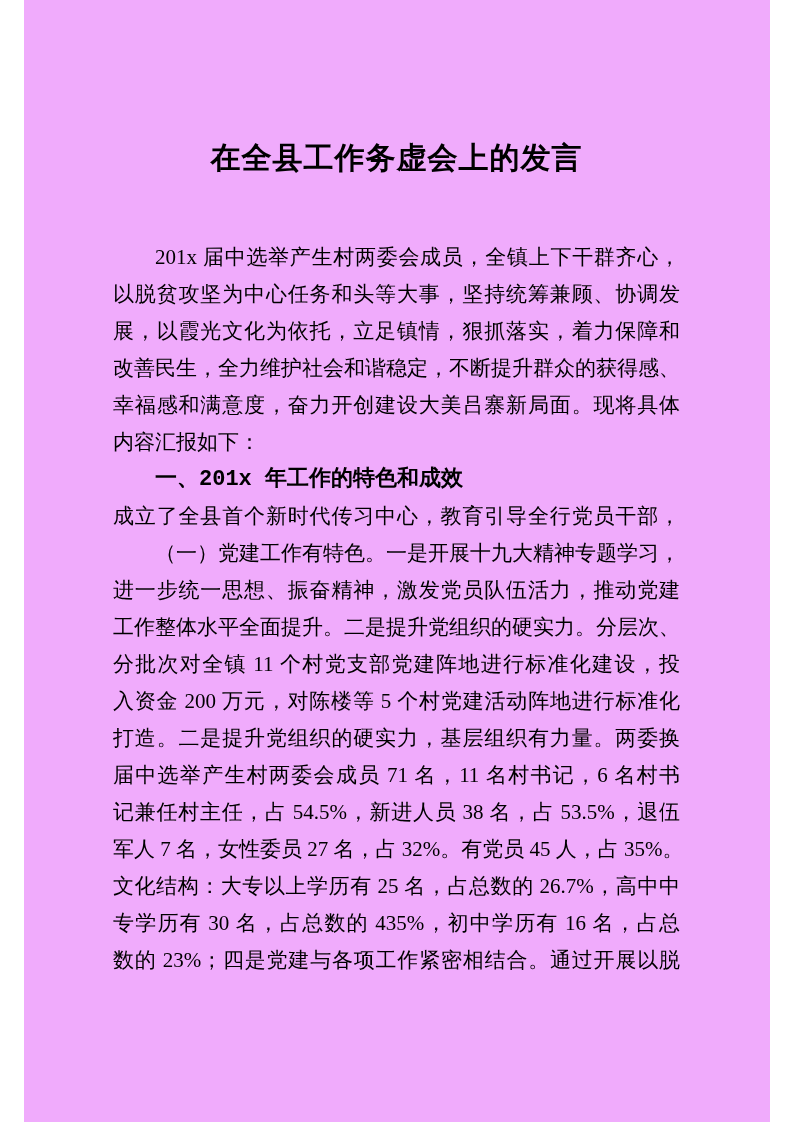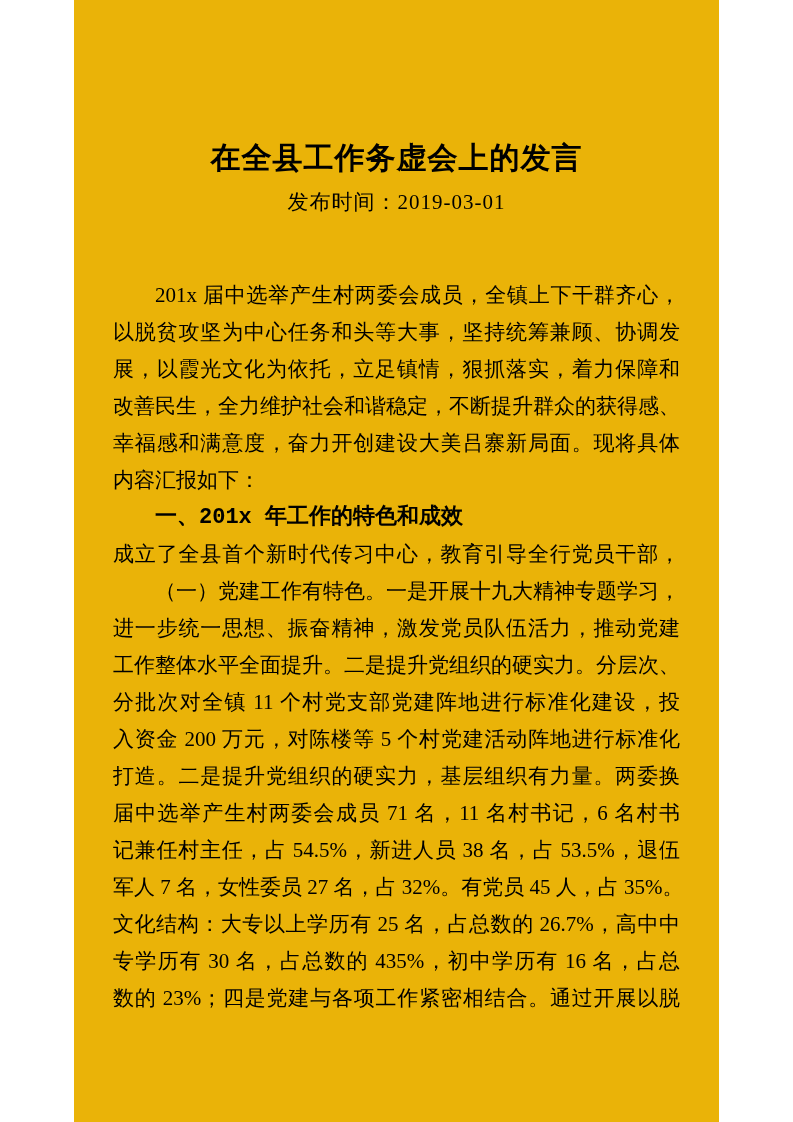--- a/index.html
+++ b/index.html
@@ -2,24 +2,24 @@
 <html><head>
 <meta charset="utf-8">
 <style>
   html, body {
     margin: 0;
     padding: 0;
     background: #ffffff;
   }
   .page {
     position: relative;
-    width: 645px;
+    width: 746px;
     height: 1122px;
     margin: 0 auto;
-    background: #eab308;
+    background: #f0abfc;
     color: #000000;
     overflow: hidden;
     font-family: "Liberation Serif", "DejaVu Serif", serif;
   }
   .doc-title {
     padding-top: 138px;
     text-align: center;
     font-family: "Liberation Sans", "DejaVu Sans", sans-serif;
     font-weight: bold;
     font-size: 30px;
@@ -65,21 +65,20 @@
     text-align-last: left;
   }
 </style>
 </head>
 <body>
 
 <div class="page">
 
   <div class="doc-title">在全县工作务虚会上的发言</div>
 
-  <div class="doc-subtitle">发布时间：2019-03-01</div>
 
   <div class="doc-body">
 
     <div class="line indent">201x 届中选举产生村两委会成员，全镇上下干群齐心，</div>
     <div class="line">以脱贫攻坚为中心任务和头等大事，坚持统筹兼顾、协调发</div>
     <div class="line">展，以霞光文化为依托，立足镇情，狠抓落实，着力保障和</div>
     <div class="line">改善民生，全力维护社会和谐稳定，不断提升群众的获得感、</div>
     <div class="line">幸福感和满意度，奋力开创建设大美吕寨新局面。现将具体</div>
     <div class="line plain">内容汇报如下：</div>
 

